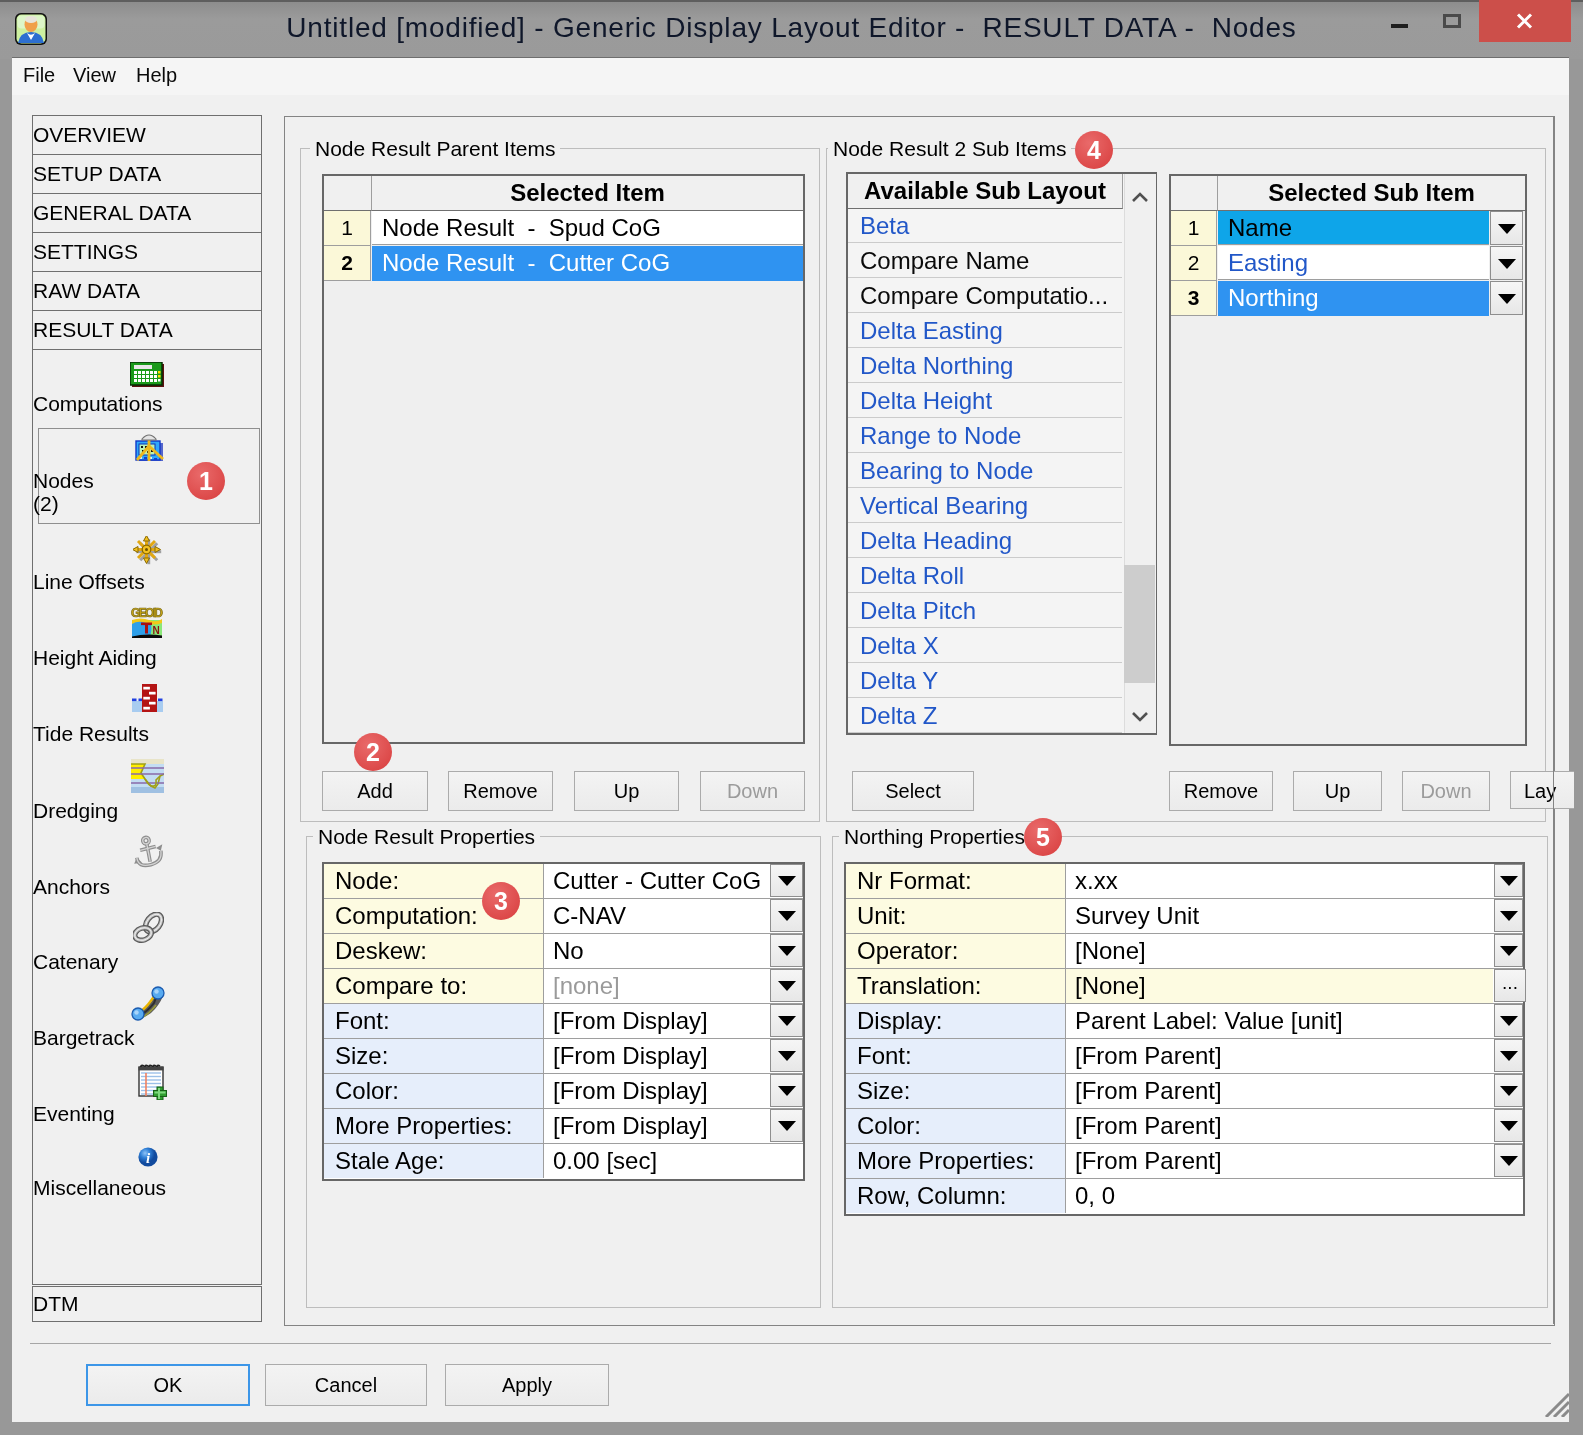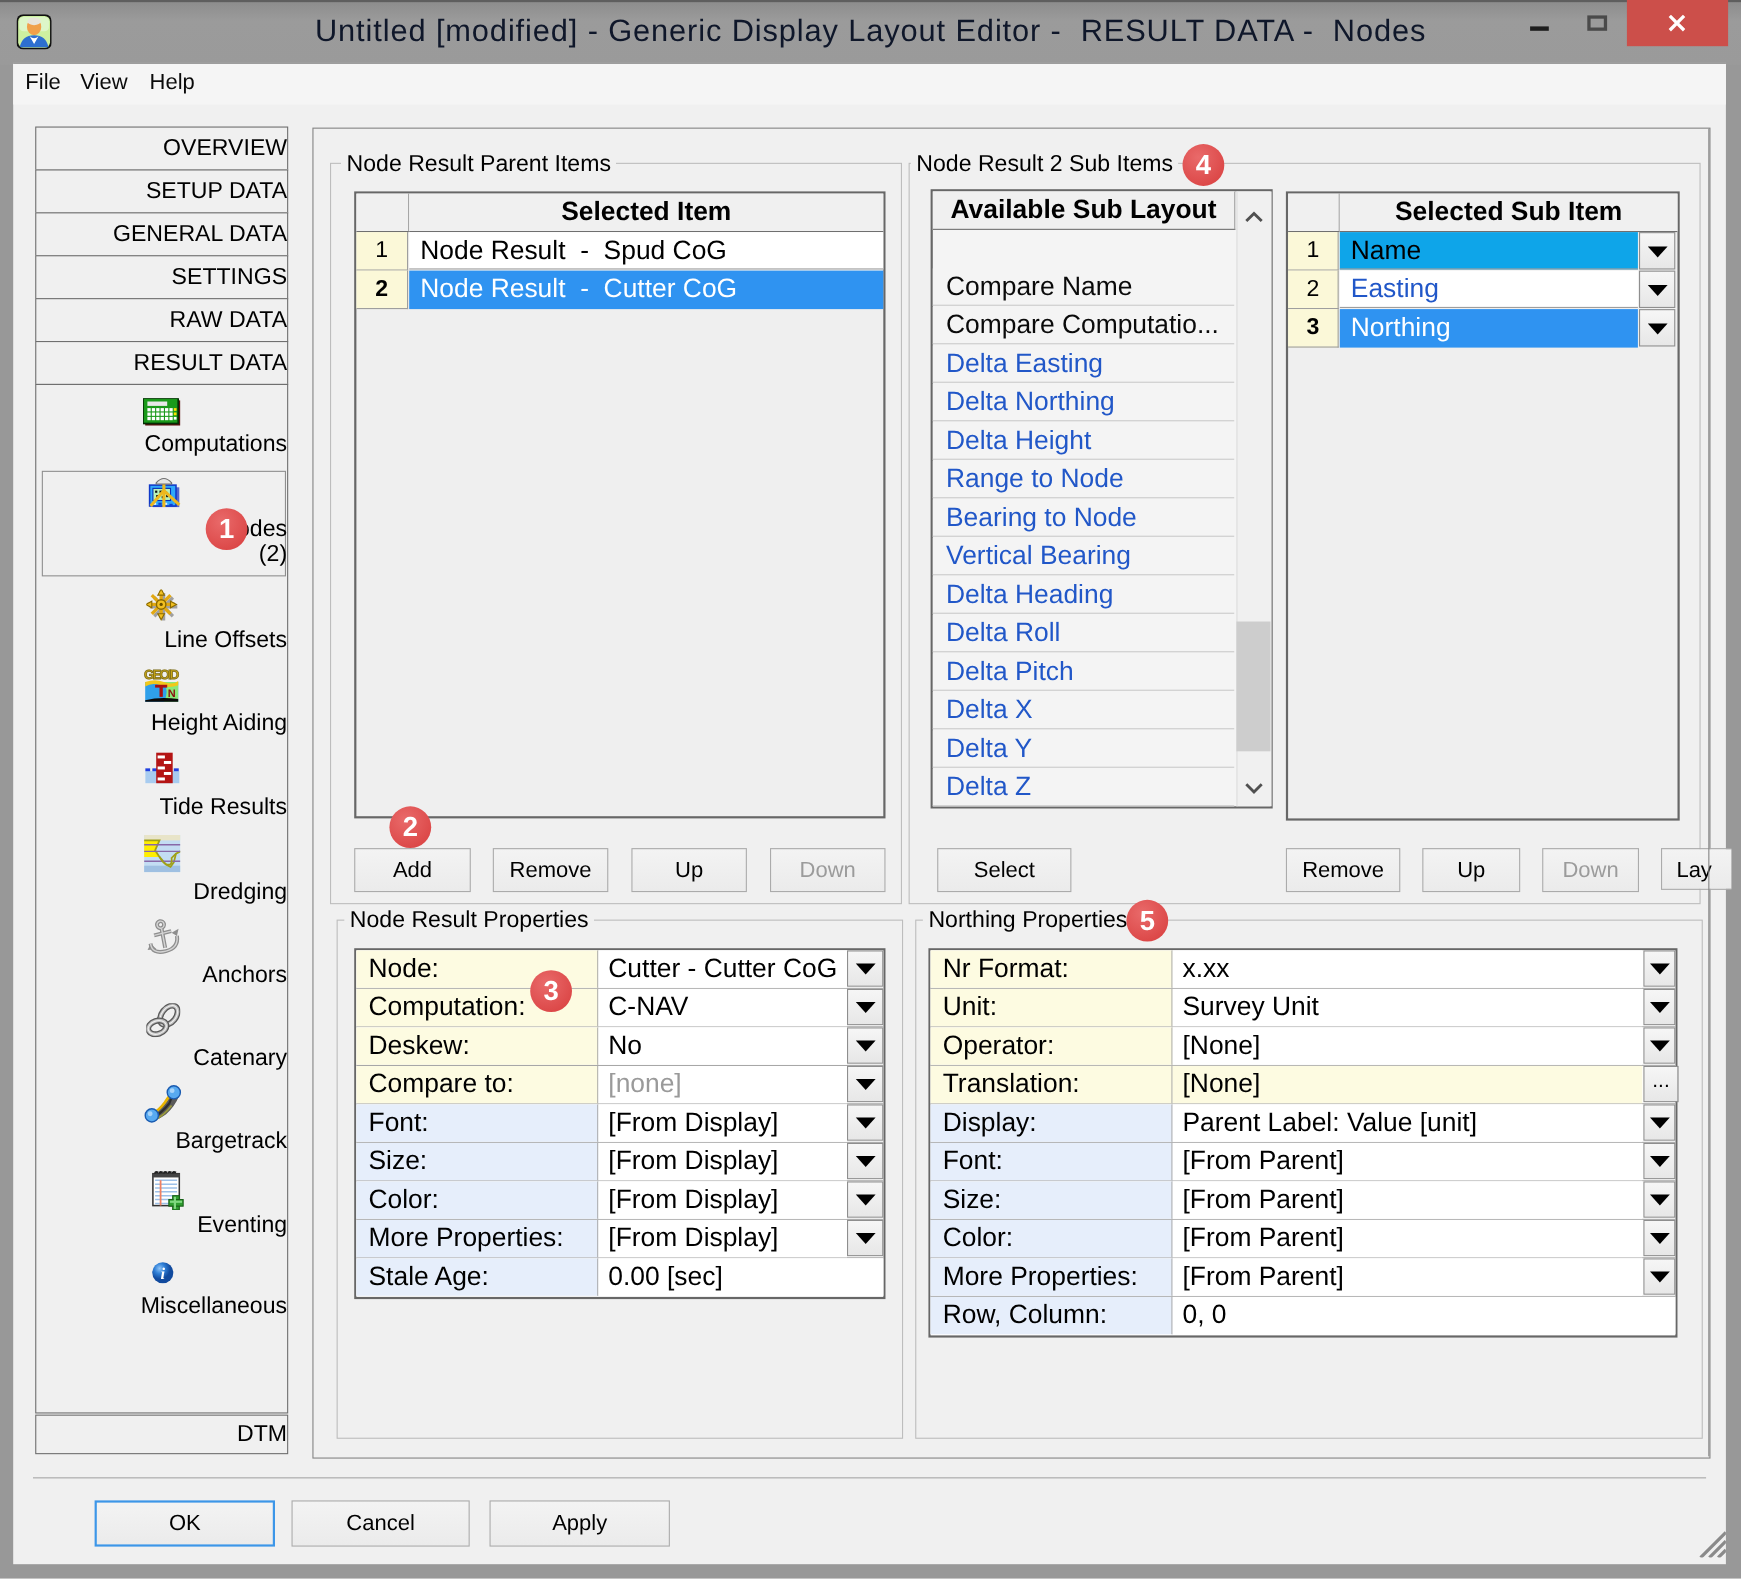--- a/index.html
+++ b/index.html
@@ -3,22 +3,22 @@
 <meta charset="utf-8">
 <style>
 html,body{margin:0;padding:0}
 body{width:1583px;height:1435px;position:relative;overflow:hidden;background:#989898;font-family:"Liberation Sans",sans-serif;-webkit-font-smoothing:antialiased}
 .a{position:absolute}
 .titlebar{left:0;top:0;width:1583px;height:57px;background:linear-gradient(#8d8d8d,#9b9b9b 30%,#9a9a9a);border-top:2px solid #5e5e5e}
 .title{left:0;top:12px;width:1583px;text-align:center;font-size:28px;color:#0f172a;letter-spacing:.8px}
 .winbody{left:12px;top:57px;width:1557px;height:1364px;background:#f0f0f0;border-top:1px solid #6e6e6e}
 .menubar{left:12px;top:58px;width:1557px;height:37px;background:#f5f5f5}
 .menu{top:7px;font-size:20px;color:#0a0a0a}
-.sbtn{left:32px;width:228px;height:38px;border:1px solid #6f6f6f;background:#f0f0f0;text-align:right;font-size:21px;color:#000;line-height:38px}
-.ilabel{left:33px;width:228px;text-align:right;font-size:21px;color:#000}
+.sbtn{left:32px;width:228px;height:38px;border:1px solid #6f6f6f;background:#f0f0f0;text-align:left;font-size:21px;color:#000;line-height:38px}
+.ilabel{left:33px;width:228px;text-align:left;font-size:21px;color:#000}
 .mainpanel{left:284px;top:116px;width:1269px;height:1208px;border:1px solid #848484;background:#f0f0f0;overflow:hidden}
 .gbox{border:1px solid #bdbdbd}
 .glabel{font-size:21px;color:#000;background:#f0f0f0;padding:0 5px;white-space:nowrap}
 .btn{background:linear-gradient(#f3f3f3,#ebebeb);border:1px solid #ababab;text-align:center;font-size:20px;color:#000;line-height:38px;height:38px}
 .badge{width:38px;height:38px;border-radius:50%;background:radial-gradient(circle at 38% 32%,#e96a6a,#dc4848 75%);color:#fff;font-size:25px;font-weight:bold;text-align:center;line-height:38px;z-index:50}
 .tblo{border:2px solid #676767;background:#efefef}
 .numcell{background:#fbf8d8;border-right:1px solid #9e9e9e;border-bottom:1px solid #9e9e9e;text-align:center;font-size:21px}
 .hdr{font-weight:bold;font-size:24px;text-align:center;border-bottom:1px solid #6f6f6f;background:#f0f0f0}
 .prow{height:34px;border-bottom:1px solid #9e9e9e;background:#fff}
 .plab{font-size:24px;padding-left:11px;border-right:1px solid #9e9e9e;line-height:33px;overflow:hidden;white-space:nowrap;box-sizing:border-box}
@@ -366,20 +366,21 @@
       </div>
     </div>
   <div class="prow" style="position:absolute;left:0;top:280px;width:479px;border-bottom:none">
       <div class="plab blu" style="position:absolute;left:0;top:0;width:220px;height:34px">Stale Age:</div>
       <div class="pval" style="position:absolute;left:220px;top:0;width:259px;height:34px">0.00 [sec]</div>
     </div>
 </div>
 
 <div class="a tblo" style="left:846px;top:172px;width:307px;height:559px;background:#f4f4f4">
   <div class="hdr" style="position:absolute;left:0;top:0;width:274px;height:34px;line-height:34px;border-right:1px solid #9e9e9e">Available Sub Layout</div>
+  <div class="litem" style="position:absolute;left:0;top:35px;width:262px">Beta</div>
   <div class="litem" style="position:absolute;left:0;top:70px;width:262px;color:#0a0a0a">Compare Name</div>
   <div class="litem" style="position:absolute;left:0;top:105px;width:262px;color:#0a0a0a">Compare Computatio...</div>
   <div class="litem" style="position:absolute;left:0;top:140px;width:262px">Delta Easting</div>
   <div class="litem" style="position:absolute;left:0;top:175px;width:262px">Delta Northing</div>
   <div class="litem" style="position:absolute;left:0;top:210px;width:262px">Delta Height</div>
   <div class="litem" style="position:absolute;left:0;top:280px;width:262px">Bearing to Node</div>
   <div class="litem" style="position:absolute;left:0;top:245px;width:262px">Range to Node</div>
   <div class="litem" style="position:absolute;left:0;top:315px;width:262px">Vertical Bearing</div>
   <div class="litem" style="position:absolute;left:0;top:350px;width:262px">Delta Heading</div>
   <div class="litem" style="position:absolute;left:0;top:385px;width:262px">Delta Roll</div>

